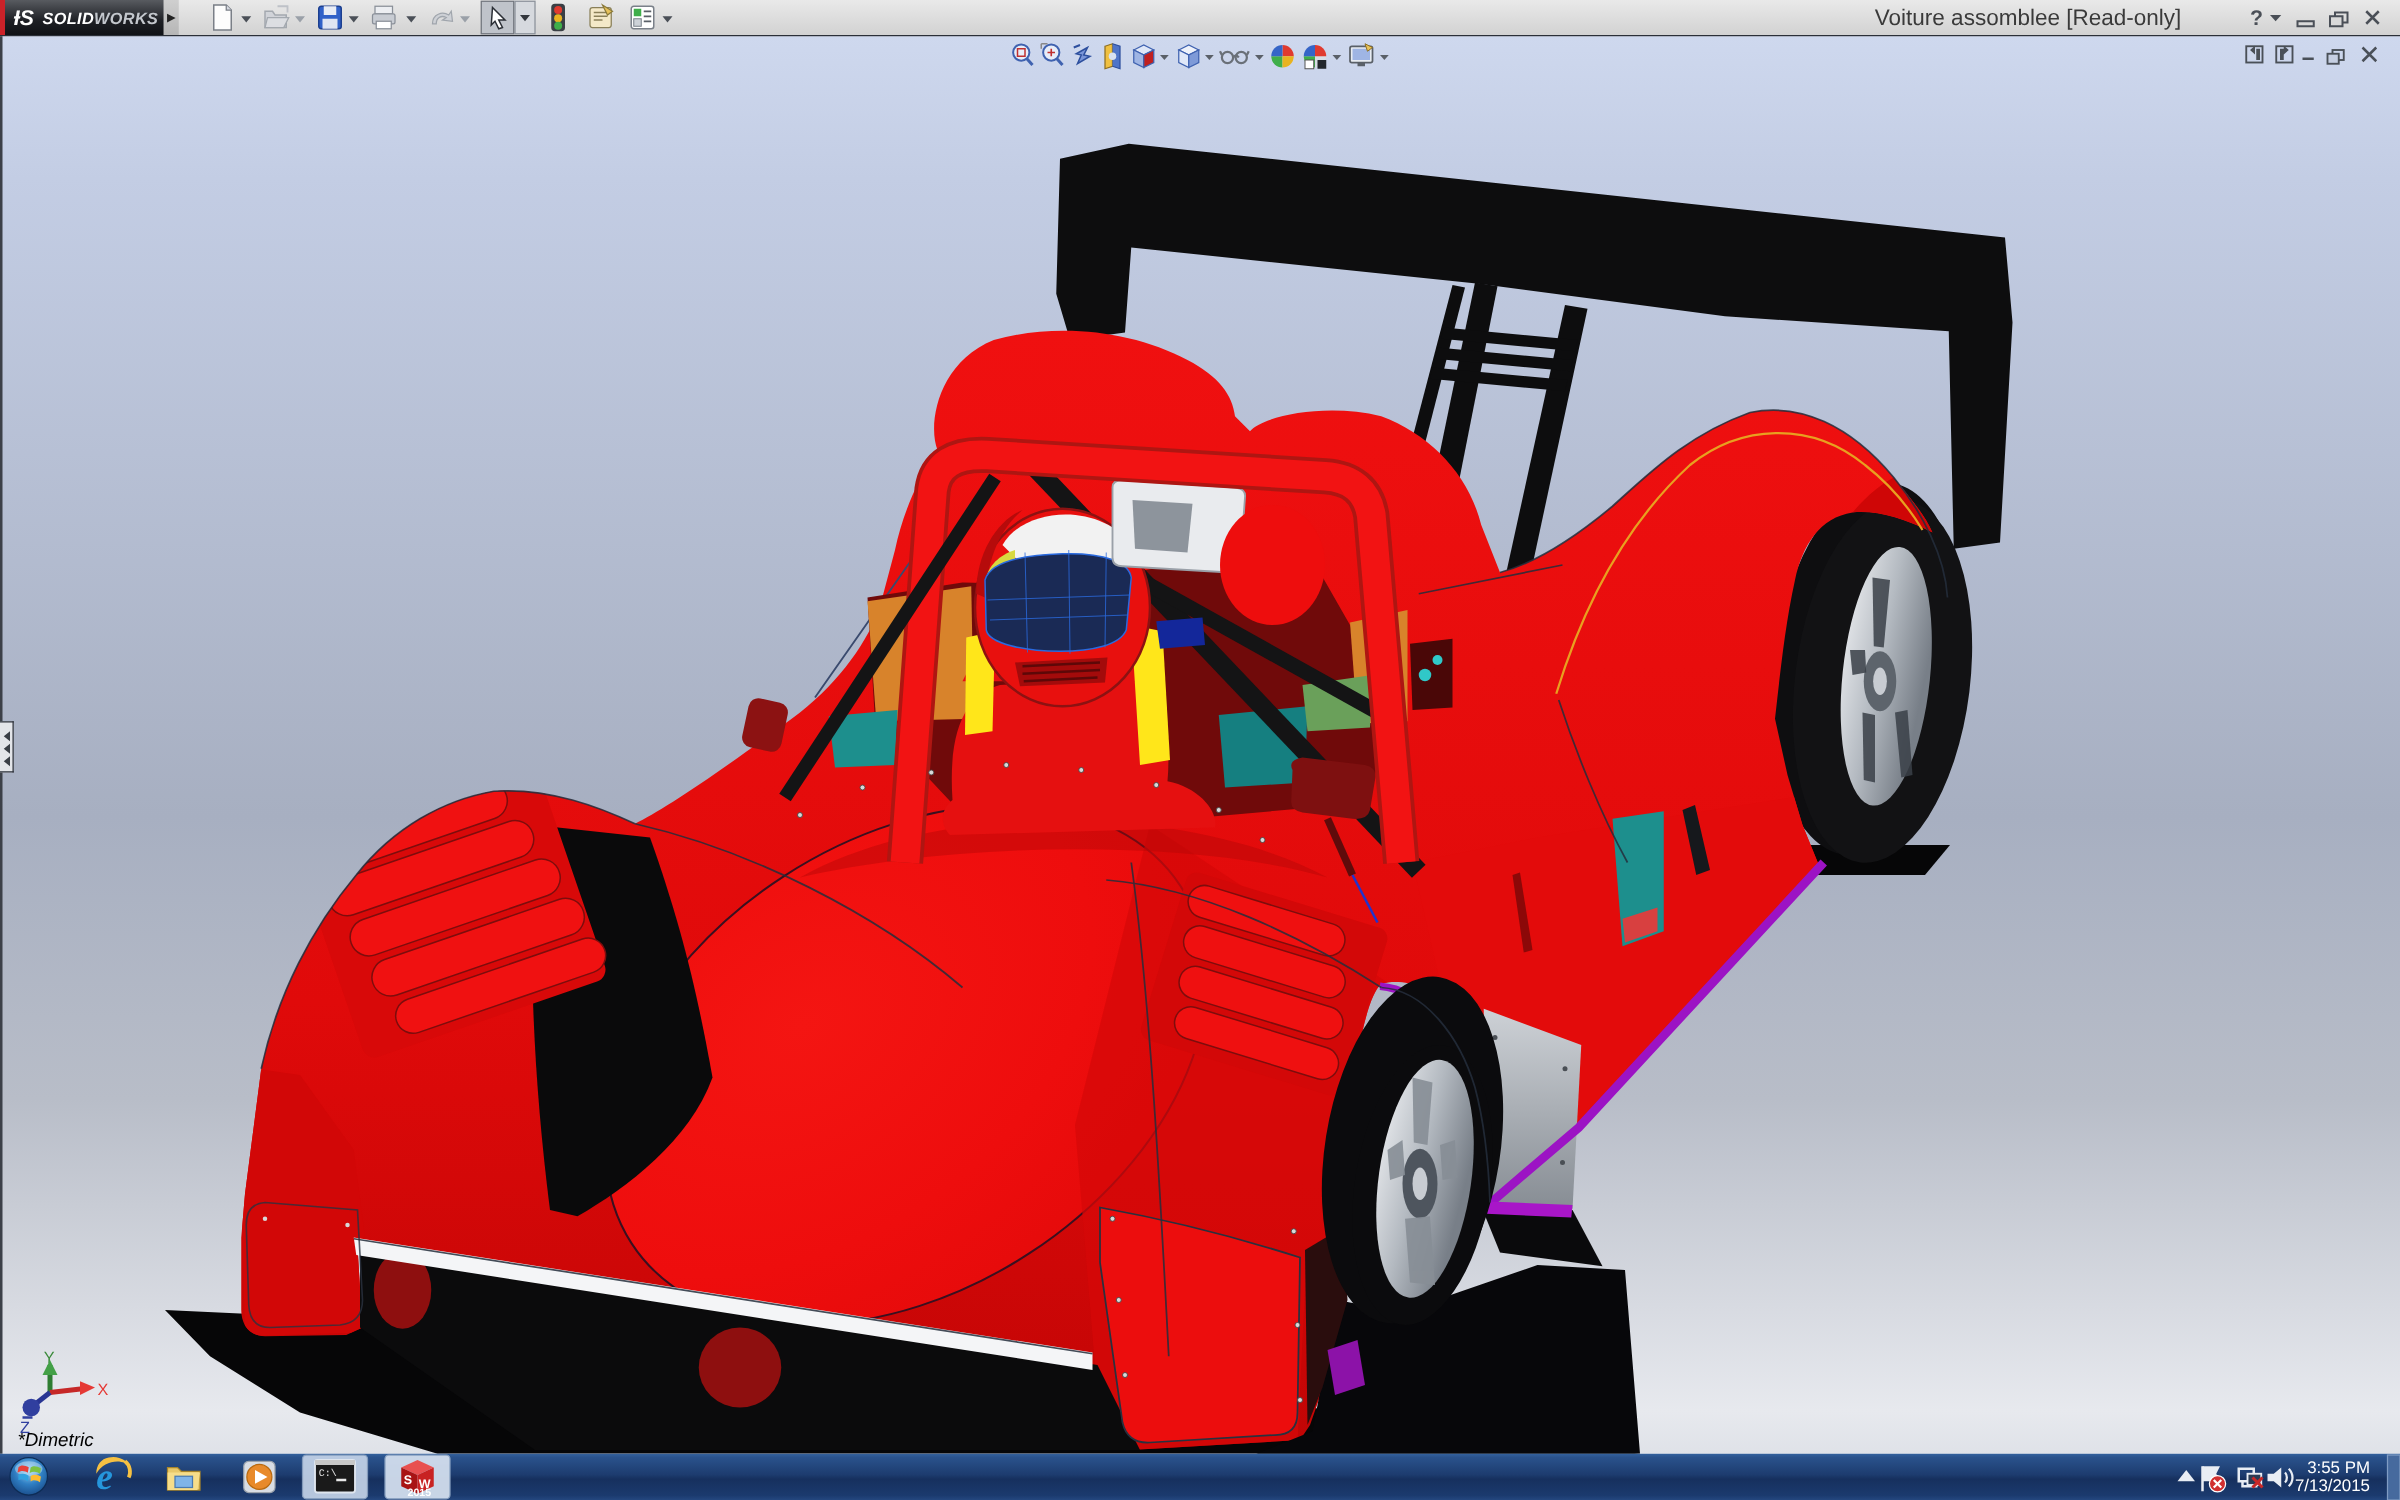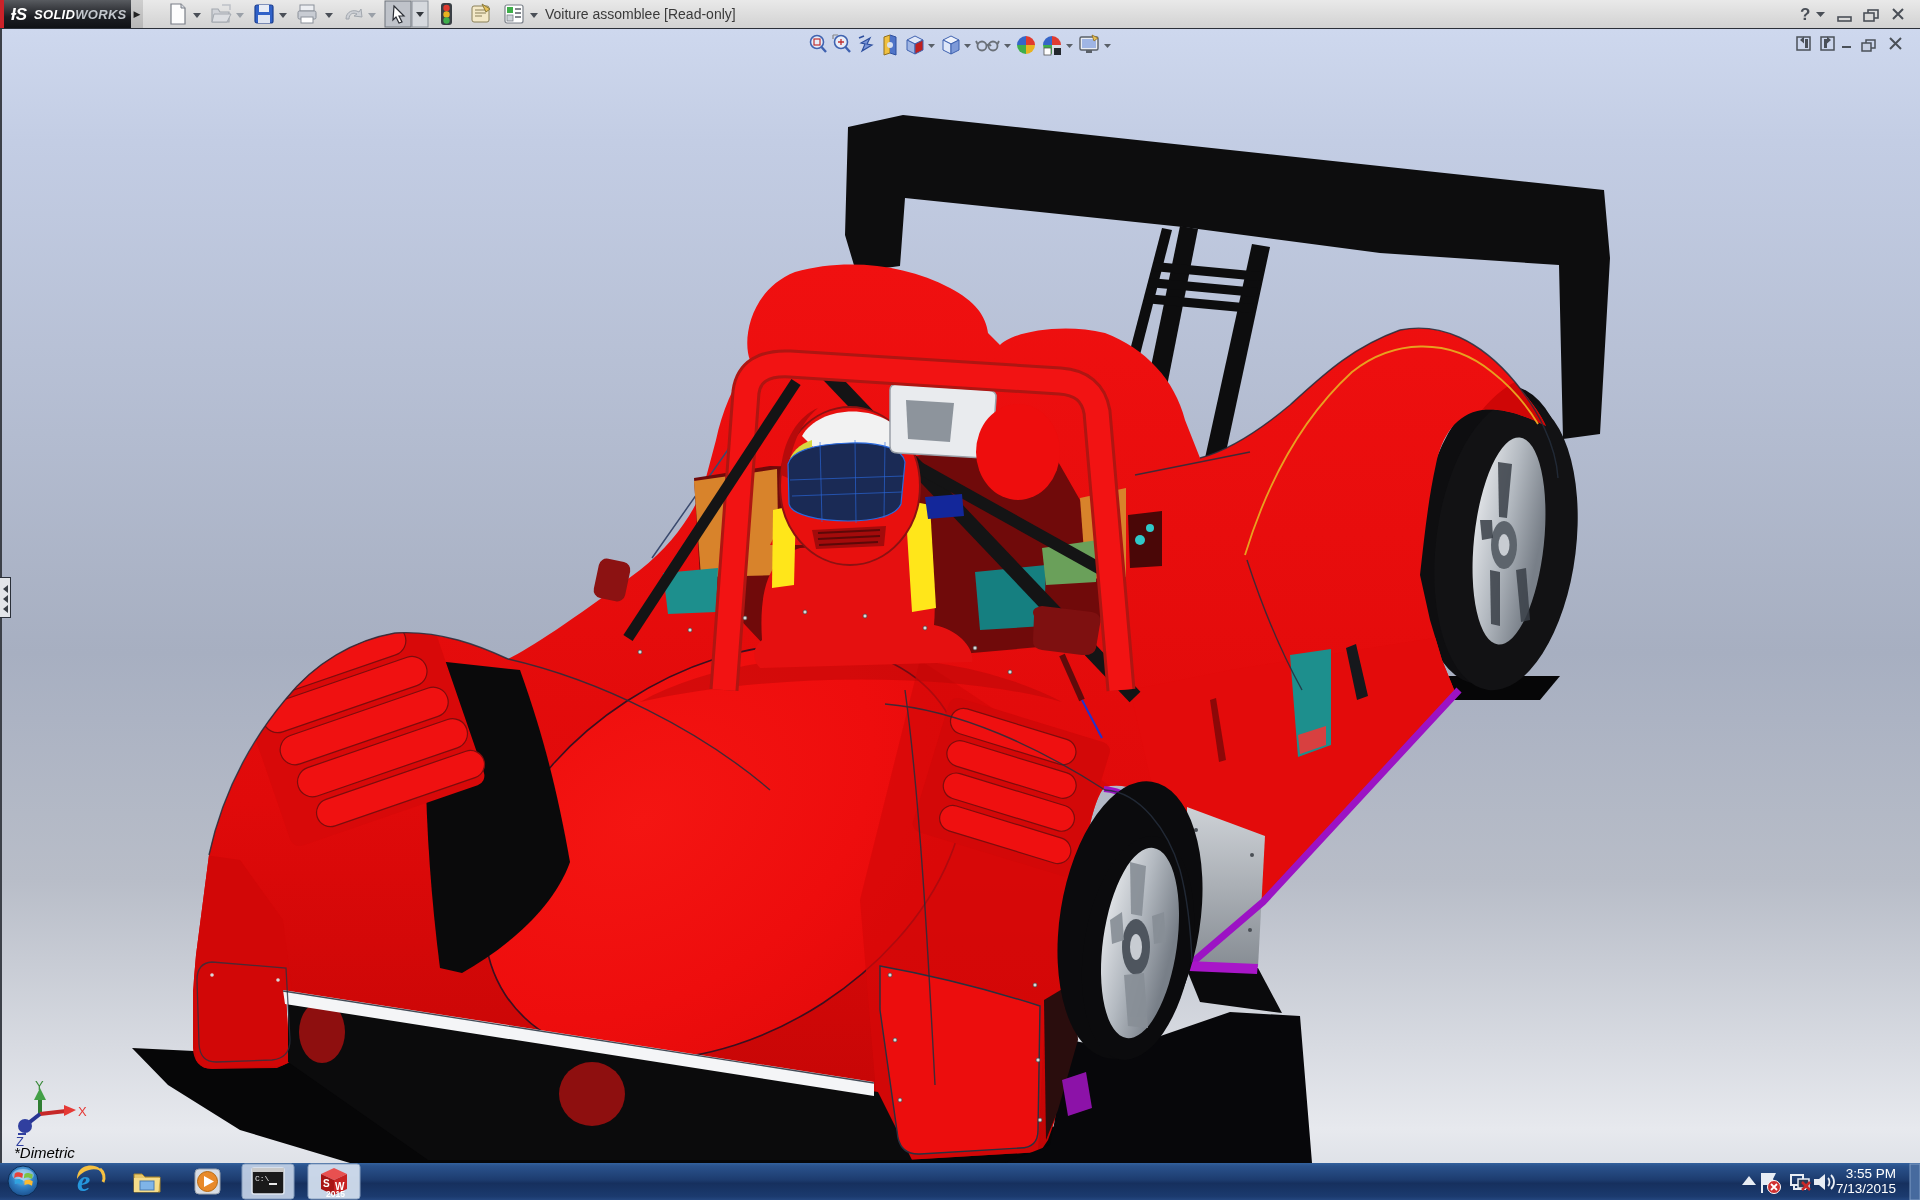--- a/index.html
+++ b/index.html
@@ -5,21 +5,21 @@
   html,body{margin:0;padding:0;width:1920px;height:1200px;overflow:hidden;
     font-family:"Liberation Sans",sans-serif;}
   #titlebar{position:absolute;left:0;top:0;width:1920px;height:28px;
     background:linear-gradient(#e9e9e9,#d2d2d2);border-bottom:1px solid #2a2f38;}
   #redstrip{position:absolute;left:0;top:0;width:4px;height:28px;background:#cc2229;}
   #logo{position:absolute;left:4px;top:0;width:127px;height:28px;
     background:linear-gradient(#585b60,#1d1f24 60%,#101216);color:#fff;}
   #logobtn{position:absolute;left:131px;top:0;width:12px;height:28px;
     background:linear-gradient(#cfcfcf,#b6b6b6);color:#222;font-size:9px;line-height:28px;text-align:center;}
   #apptitle{position:absolute;left:545px;right:175px;top:0;height:28px;line-height:28px;
-    text-align:left;font-size:14px;color:#3a3a3a;}
+    text-align:right;font-size:18px;color:#3a3a3a;}
   #viewport{position:absolute;left:0;top:29px;width:1920px;height:1134px;
     background:linear-gradient(#ced8ee 0%,#c3cde4 10%,#a7afc1 55%,#b8bdc8 75%,#e7e9ee 97%,#dfe2e8 100%);}
   #vpleftline{position:absolute;left:0;top:29px;width:2px;height:1134px;background:#3c4048;}
   #taskbar{position:absolute;left:0;top:1163px;width:1920px;height:37px;
     background:linear-gradient(#33629e 0%,#2a528c 8%,#1d3c6f 45%,#16305e 55%,#1b3a6e 90%,#24477f 100%);}
   #dimetric{position:absolute;left:14px;top:1144px;font-size:15px;color:#000;font-style:italic;}
 </style>
 </head>
 <body>
 <div id="viewport"></div>

